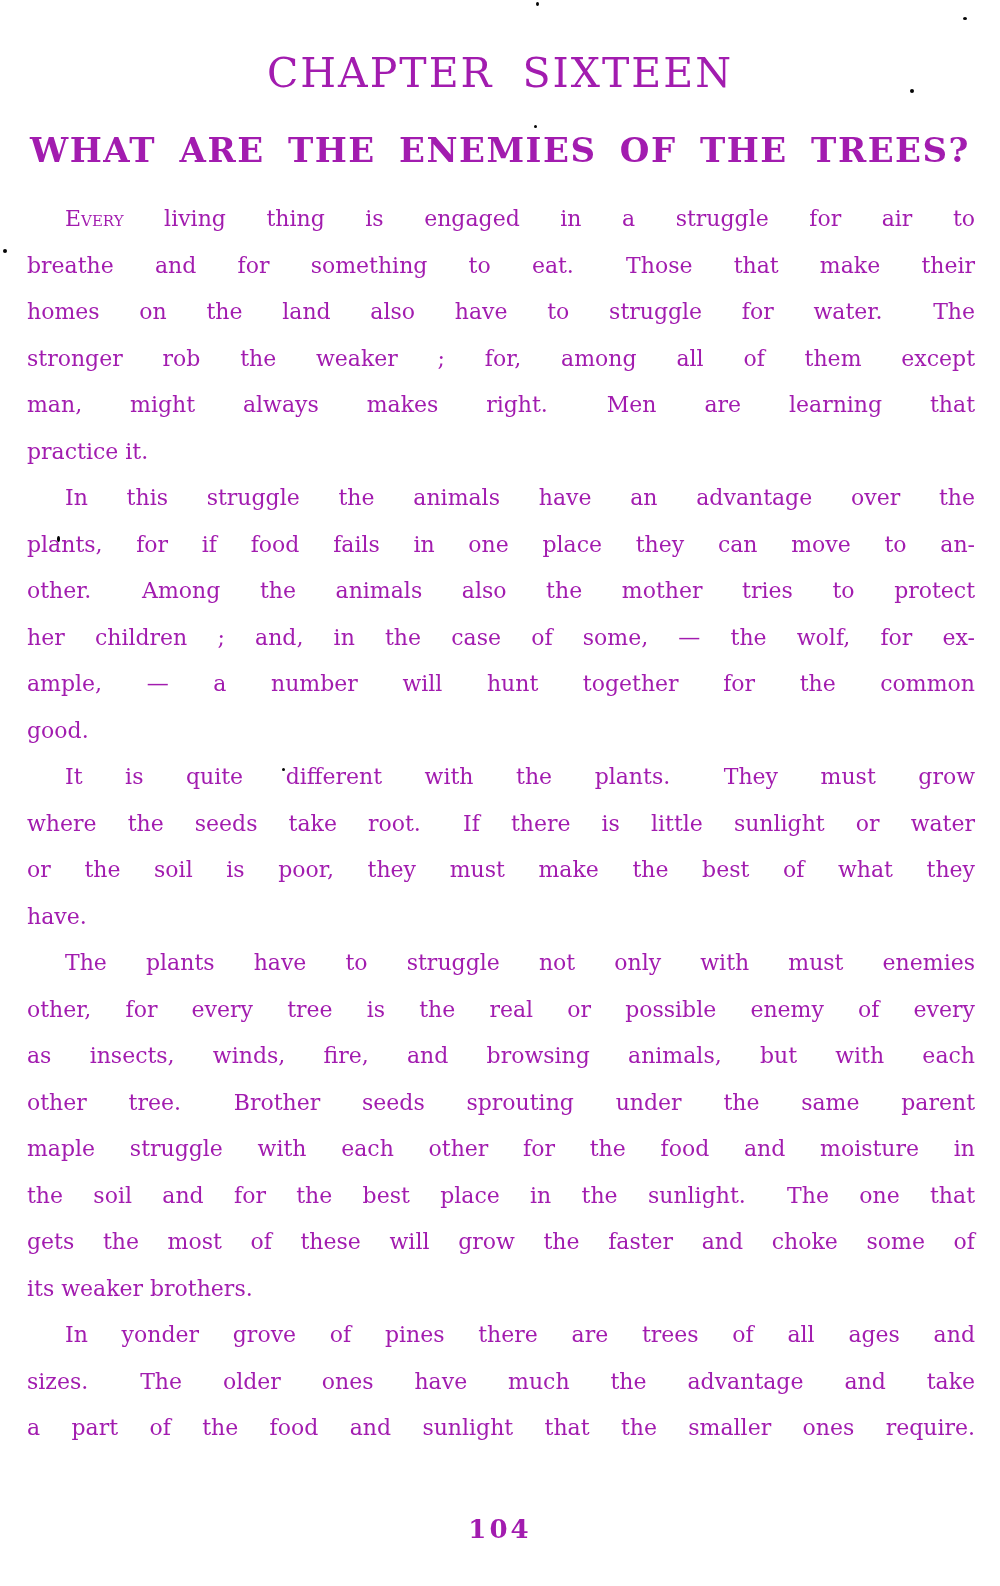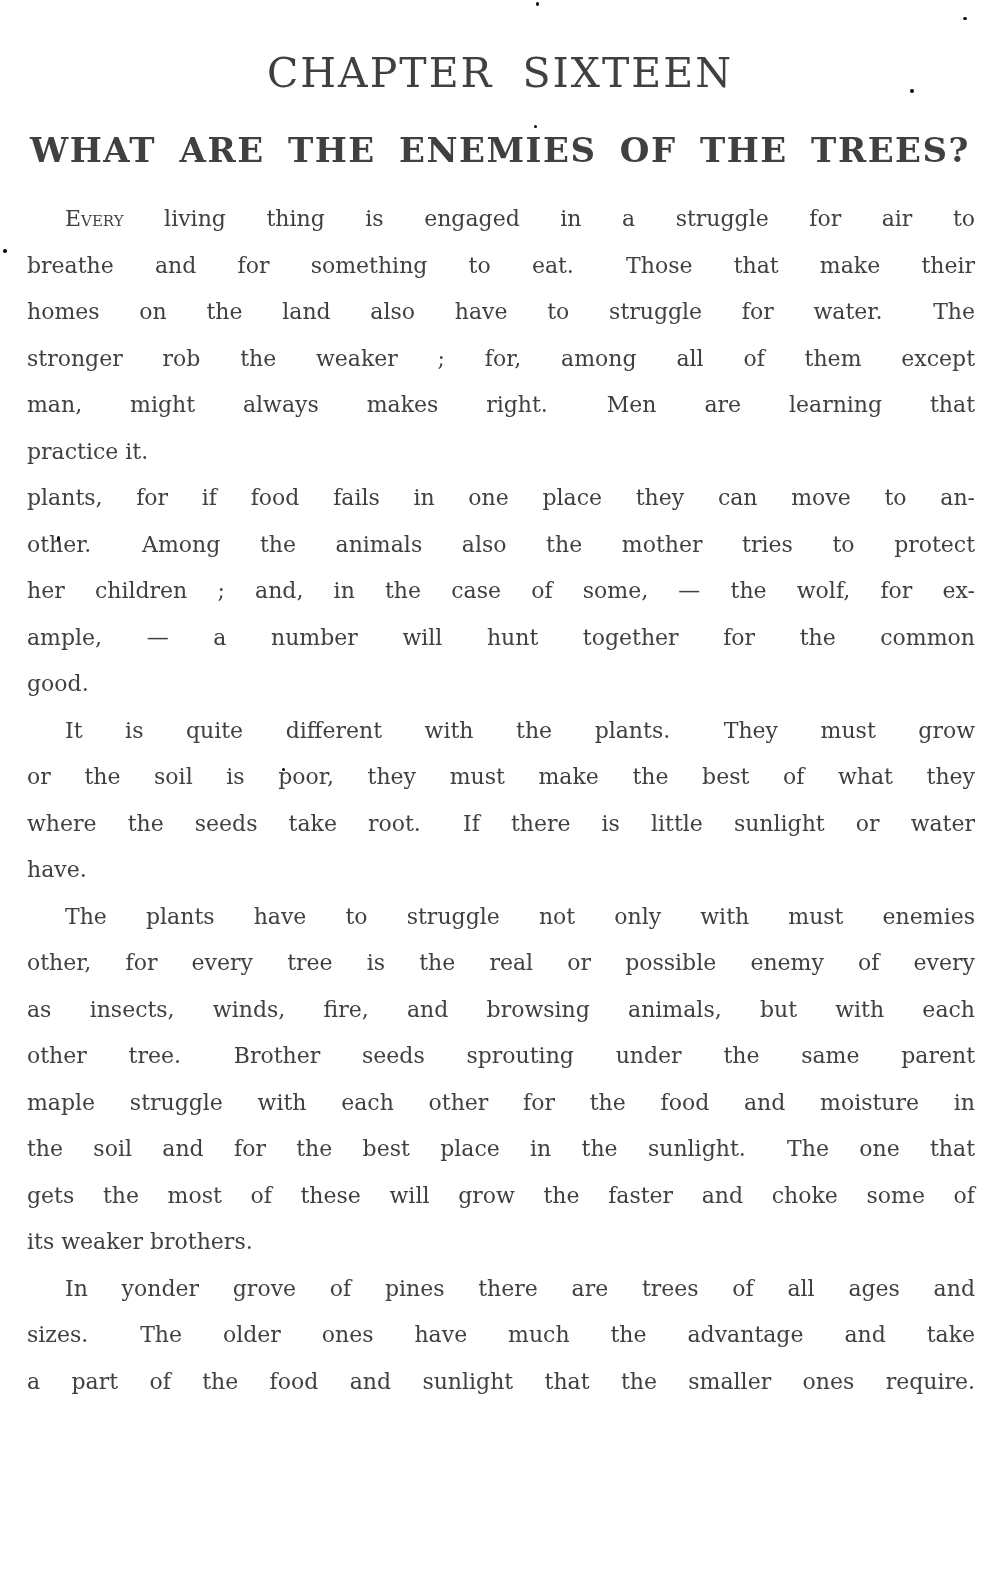--- a/index.html
+++ b/index.html
@@ -5,21 +5,21 @@
   html, body {
     margin: 0;
     padding: 0;
     background: #ffffff;
   }
   .page {
     position: relative;
     width: 1000px;
     height: 1586px;
     background: #ffffff;
-    color: #404040;
+    color: #a21caf;
     font-family: "DejaVu Serif", "Liberation Serif", serif;
     overflow: hidden;
   }
   .chapter-title {
     position: absolute;
     top: 50px;
     left: 0;
     right: 0;
     margin: 0;
     text-align: center;
@@ -107,31 +107,32 @@
     <div class="paragraph">
       <div class="tline indent"><span class="smallcaps">Every</span><span> living thing is engaged in a struggle for air to</span></div>
       <div class="tline">breathe and for something to eat.  Those that make their</div>
       <div class="tline">homes on the land also have to struggle for water.  The</div>
       <div class="tline">stronger rob the weaker ; for, among all of them except</div>
       <div class="tline">man, might always makes right.  Men are learning that</div>
       <div class="tline endline">practice it.</div>
     </div>
 
     <div class="paragraph">
+      <div class="tline indent">In this struggle the animals have an advantage over the</div>
       <div class="tline">plants, for if food fails in one place they can move to an-</div>
       <div class="tline">other.  Among the animals also the mother tries to protect</div>
       <div class="tline">her children ; and, in the case of some, — the wolf, for ex-</div>
       <div class="tline">ample, — a number will hunt together for the common</div>
       <div class="tline endline">good.</div>
     </div>
 
     <div class="paragraph">
       <div class="tline indent">It is quite different with the plants.  They must grow</div>
+      <div class="tline">where the seeds take root.  If there is little sunlight or water</div>
       <div class="tline">or the soil is poor, they must make the best of what they</div>
-      <div class="tline">where the seeds take root.  If there is little sunlight or water</div>
       <div class="tline endline">have.</div>
     </div>
 
     <div class="paragraph">
       <div class="tline indent">The plants have to struggle not only with must enemies</div>
       <div class="tline">other, for every tree is the real or possible enemy of every</div>
       <div class="tline">as insects, winds, fire, and browsing animals, but with each</div>
       <div class="tline">other tree.  Brother seeds sprouting under the same parent</div>
       <div class="tline">maple struggle with each other for the food and moisture in</div>
       <div class="tline">the soil and for the best place in the sunlight.  The one that</div>
@@ -140,14 +141,15 @@
     </div>
 
     <div class="paragraph">
       <div class="tline indent">In yonder grove of pines there are trees of all ages and</div>
       <div class="tline">sizes.  The older ones have much the advantage and take</div>
       <div class="tline">a part of the food and sunlight that the smaller ones require.</div>
     </div>
 
   </div>
 
+  <div class="page-number">104</div>
 
 </div>
 
 </body></html>

